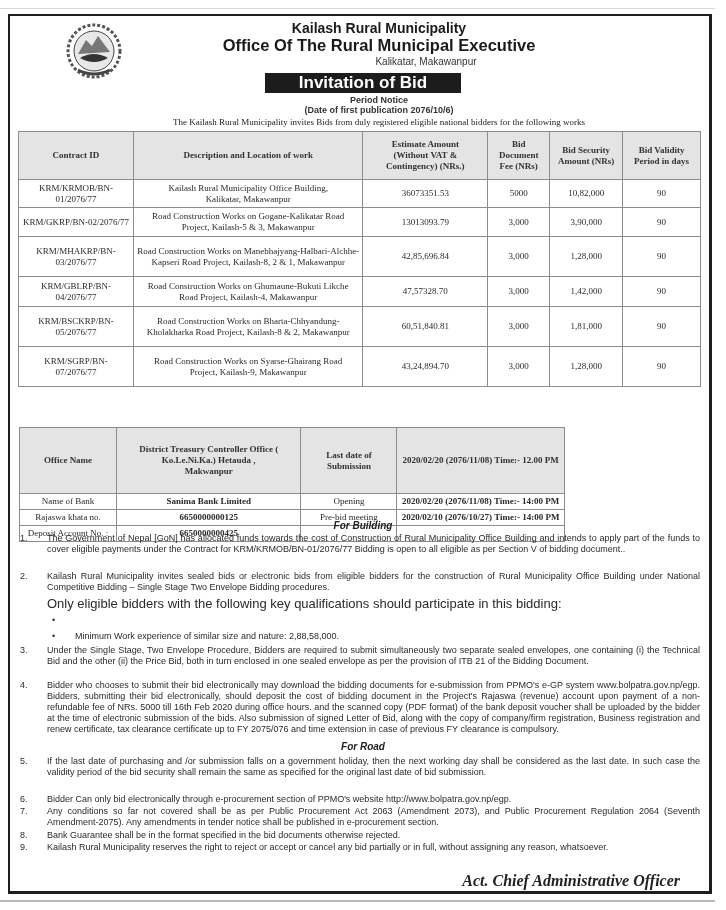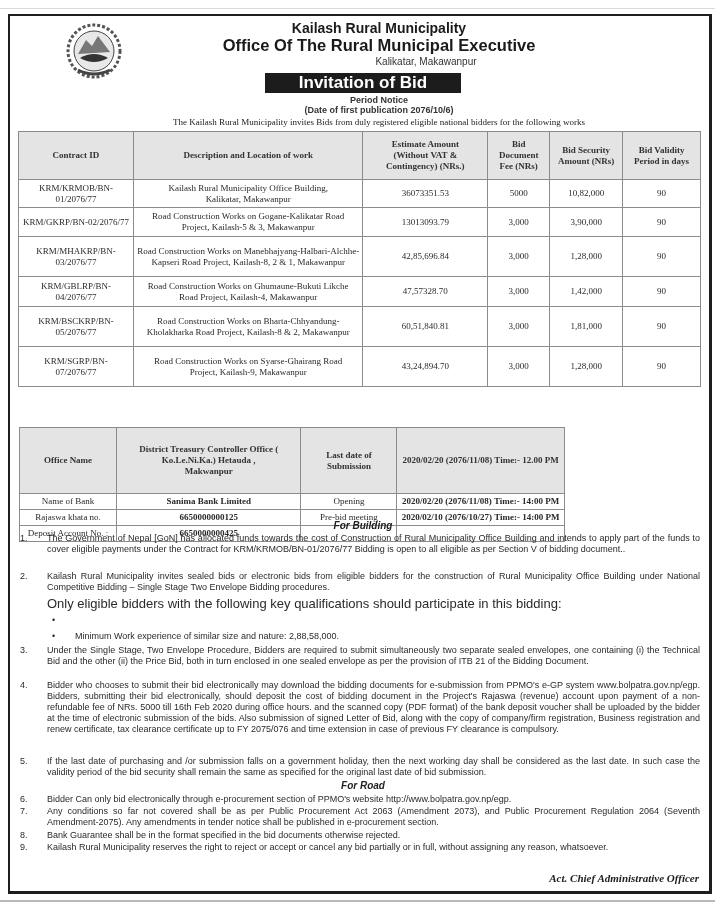--- a/index.html
+++ b/index.html
@@ -33,21 +33,21 @@
   #office td.bold { font-weight: bold; }
 
   .sec { position: absolute; left: 0; width: 726px; text-align: center; font-size: 10px; font-weight: bold; font-style: italic; color: #222; }
   .item { position: absolute; left: 20px; width: 680px; font-size: 9px; line-height: 11px; color: #2a2a2a; text-align: justify; }
   .item .num { position: absolute; left: 0; top: 0; width: 20px; }
   .item .txt { margin-left: 27px; }
   .sub { position: absolute; left: 47px; font-size: 13px; line-height: 11px; color: #2a2a2a; }
   .bullet { position: absolute; left: 52px; font-size: 9px; line-height: 11px; color: #2a2a2a; }
   .bullet .dot { position: absolute; left: 0; top: 0; }
   .bullet .btxt { margin-left: 23px; white-space: nowrap; }
-  .sign { position: absolute; right: 27px; top: 872px; font-family: "Liberation Serif", serif; font-style: italic; font-weight: bold; font-size: 11px; color: #222; }
+  .sign { position: absolute; right: 46px; top: 872px; font-family: "Liberation Serif", serif; font-style: italic; font-weight: bold; font-size: 16px; color: #222; }
 </style>
 </head>
 <body>
 
 <div class="topline"></div>
 <div class="frame"></div>
 
 <svg class="logo" viewBox="0 0 60 62">
   <circle cx="30" cy="31" r="26" fill="none" stroke="#555" stroke-width="3" stroke-dasharray="3 2"></circle>
   <circle cx="30" cy="31" r="20" fill="#e8e8e8" stroke="#444" stroke-width="1"></circle>
@@ -196,21 +196,21 @@
 </div>
 <div class="item" style="top:680px">
   <span class="num">4.</span>
   <div class="txt">Bidder who chooses to submit their bid electronically may download the bidding documents for e-submission from PPMO's e-GP system www.bolpatra.gov.np/egp. Bidders, submitting their bid electronically, should deposit the cost of bidding document in the Project's Rajaswa (revenue) account upon payment of a non-refundable fee of NRs. 5000 till 16th Feb 2020 during office hours. and the scanned copy (PDF format) of the bank deposit voucher shall be uploaded by the bidder at the time of electronic submission of the bids. Also submission of signed Letter of Bid, along with the copy of company/firm registration, Business registration and renew certificate, tax clearance certificate up to FY 2075/076 and time extension in case of previous FY clearance is compulsory.</div>
 </div>
 <div class="item" style="top:756px">
   <span class="num">5.</span>
   <div class="txt">If the last date of purchasing and /or submission falls on a government holiday, then the next working day shall be considered as the last date. In such case the validity period of the bid security shall remain the same as specified for the original last date of bid submission.</div>
 </div>
 
-<div class="sec" style="top:780px">For Road</div>
+<div class="sec" style="top:741px">For Road</div>
 
 <div class="item" style="top:794px">
   <span class="num">6.</span>
   <div class="txt">Bidder Can only bid electronically through e-procurement section of PPMO's website http://www.bolpatra.gov.np/egp.</div>
 </div>
 <div class="item" style="top:806px">
   <span class="num">7.</span>
   <div class="txt">Any conditions so far not covered shall be as per Public Procurement Act 2063 (Amendment 2073), and Public Procurement Regulation 2064 (Seventh Amendment-2075). Any amendments in tender notice shall be published in e-procurement section.</div>
 </div>
 <div class="item" style="top:830px">

